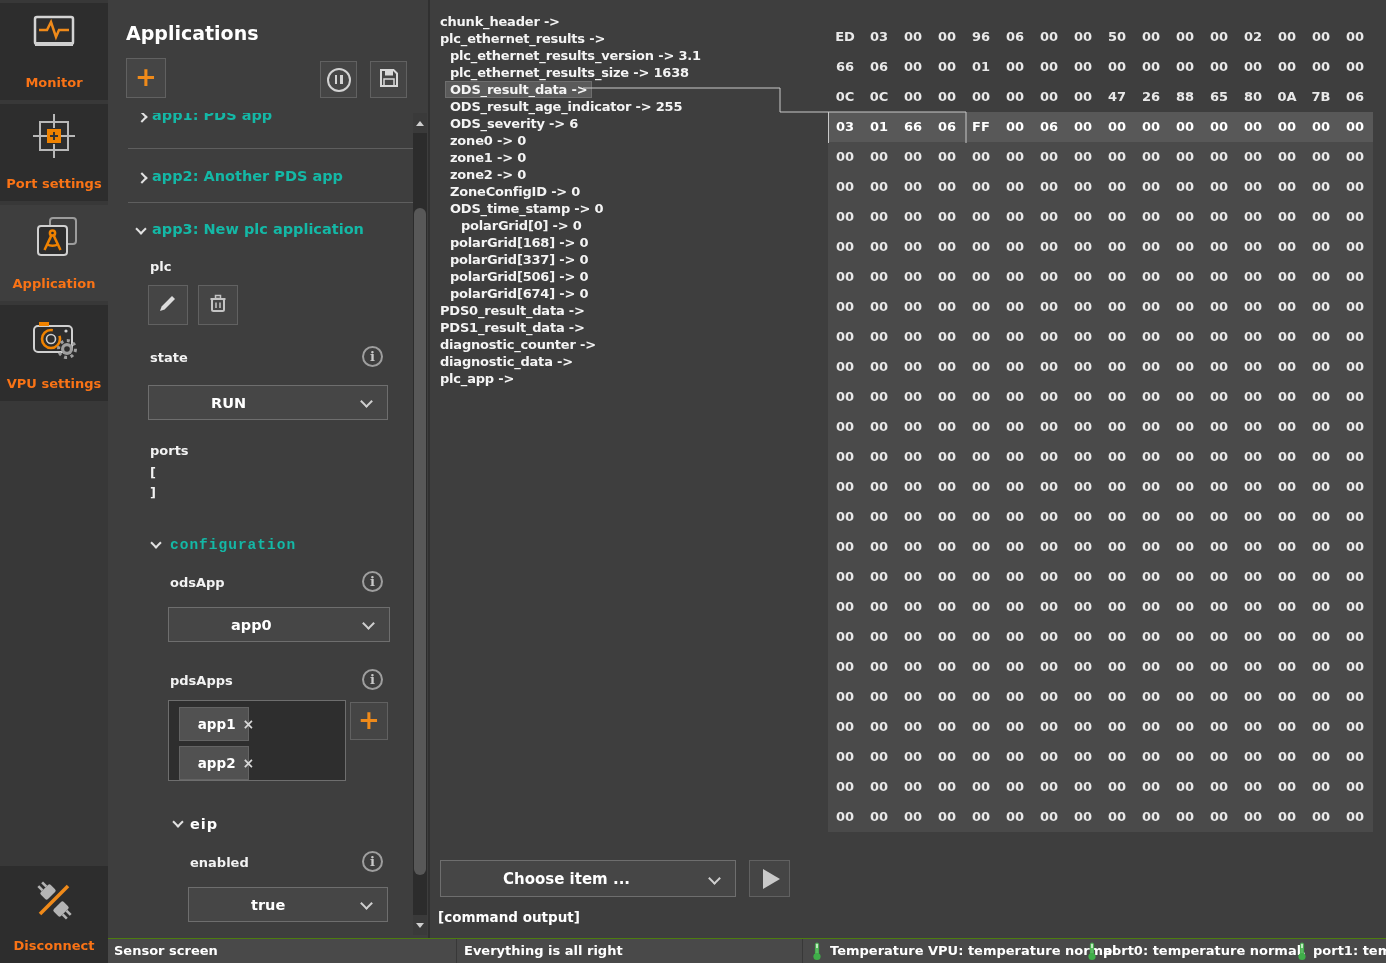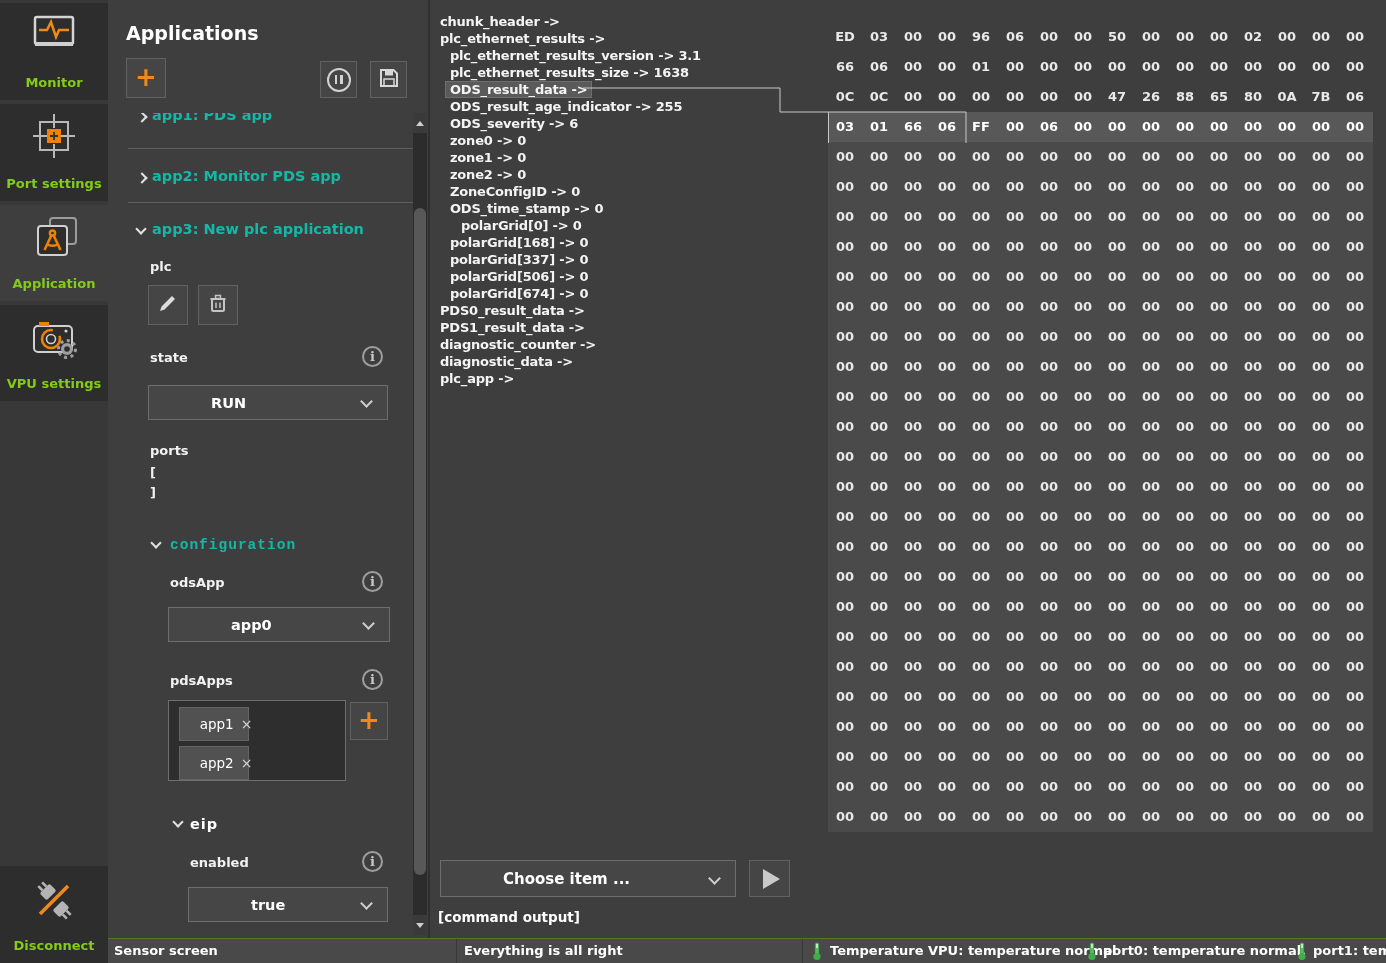--- a/index.html
+++ b/index.html
@@ -8,21 +8,21 @@
   #root { position:relative; width:1386px; height:963px; background:#3e3e3e; color:#f0f0f0; }
   .abs { position:absolute; }
   .lbl { font-weight:700; color:#f2f2f2; font-size:13px; }
 
   
   #sidebar { left:0; top:0; width:108px; height:963px; background:#383838; }
   .side-item { position:absolute; left:0; width:108px; height:97px; background:#2d2d2d; cursor:pointer; }
   .side-item.selected { background:#3e3e3e; }
   .side-item .ic { position:absolute; left:50%; top:10px; transform:translateX(-50%); }
   .side-item .cap { position:absolute; left:0; right:0; bottom:10px; text-align:center;
-    font-size:13px; font-weight:700; color:#84cc16; }
+    font-size:13px; font-weight:700; color:#f97316; }
 
   
   #appspanel { left:108px; top:0; width:322px; height:938px; background:#3e3e3e; }
   #apps-title { left:18px; top:22px; font-size:19px; font-weight:700; color:#fff; }
   .tool-btn { position:absolute; background:#454545; border:1px solid #616161;
     display:flex; align-items:center; justify-content:center; cursor:pointer; }
   .plus-glyph { color:#ef8a1a; font-size:26px; font-weight:700; line-height:1; margin-top:-3px; }
   .pause-circle { width:24px; height:24px; border:2px solid #d2d2d2; border-radius:50%;
     display:flex; align-items:center; justify-content:center; gap:3px; }
   .pause-circle i { display:block; width:2.5px; height:9px; background:#d2d2d2; }
@@ -38,21 +38,21 @@
     color:#c9c9c9; font-family:"DejaVu Serif",serif; font-weight:700; font-size:13px;
     display:flex; align-items:center; justify-content:center; cursor:pointer; }
   .dd { position:absolute; height:35px; background:#464646; border:1px solid #6e6e6e;
     display:flex; align-items:center; cursor:pointer;padding-left:48px; }
   .dd .v { margin-left:14px; font-size:14.5px; font-weight:700; color:#fff; }
   .dd .dchev { position:absolute; right:16px; top:11px; width:9px; height:9px;
     border-right:2px solid #cfcfcf; border-bottom:2px solid #cfcfcf; transform:rotate(45deg); }
   #chipbox { left:60px; top:587px; width:178px; height:81px; background:#2e2e2e; border:1px solid #6e6e6e; }
   .chip { position:absolute; left:10px; width:70px; height:34px; background:#515151; border:1px solid #646464;
     display:flex; align-items:center; justify-content:center; gap:7px;
-    font-size:13.5px; font-weight:400; color:#fff;padding-left:24px; }
+    font-size:13.5px; font-weight:700; color:#fff;padding-left:24px; }
   .chip .x { color:#d8d8d8; cursor:pointer; font-size:14px; }
   
   #psb { left:305px; top:113px; width:14px; height:822px; background:#2c2c2c; }
   .sb-btn { position:absolute; left:0; width:14px; height:20px; background:#3a3a3a;
     display:flex; align-items:center; justify-content:center; cursor:pointer; }
   .tri-up { width:0; height:0; border-left:4px solid transparent; border-right:4px solid transparent;
     border-bottom:5px solid #cfcfcf; }
   .tri-down { width:0; height:0; border-left:4px solid transparent; border-right:4px solid transparent;
     border-top:5px solid #cfcfcf; }
   #psb-thumb { position:absolute; left:1px; top:95px; width:12px; height:667px;
@@ -199,21 +199,21 @@
 
     <div id="applist" class="abs">
       <div class="app-row" style="top:-6px;">
         <span class="chev right abs" style="left:30px;top:6px;"></span>
         <span class="t">app1: PDS app</span>
       </div>
       <div class="sep" style="top:35px;"></div>
 
       <div class="app-row" style="top:55px;">
         <span class="chev right abs" style="left:30px;top:6px;"></span>
-        <span class="t">app2: Monitor PDS app</span>
+        <span class="t">app2: Another PDS app</span>
       </div>
       <div class="sep" style="top:89px;"></div>
 
       <div class="app-row" style="top:108px;">
         <span class="chev down abs" style="left:29px;top:4px;"></span>
         <span class="t">app3: New plc application</span>
       </div>
 
       <div class="lbl abs" style="left:42px;top:146px;">plc</div>
 

